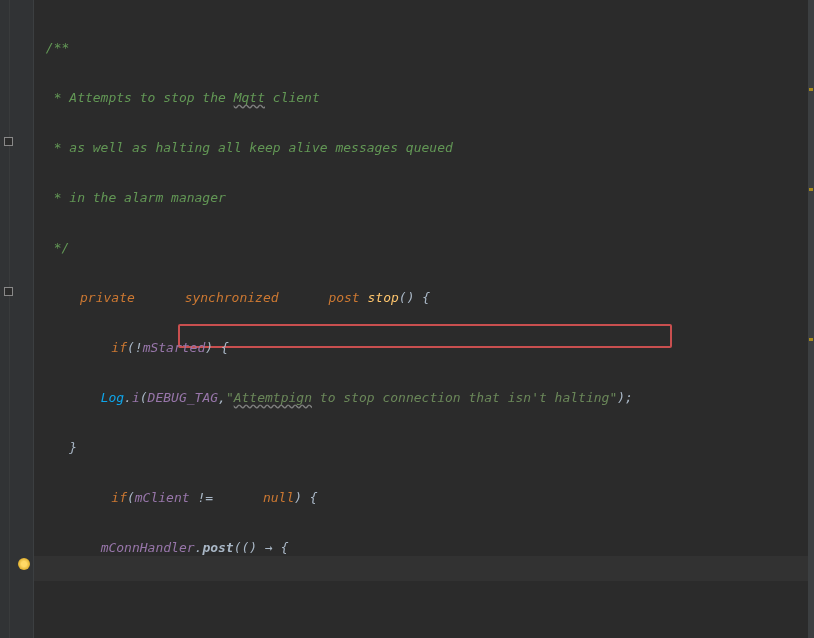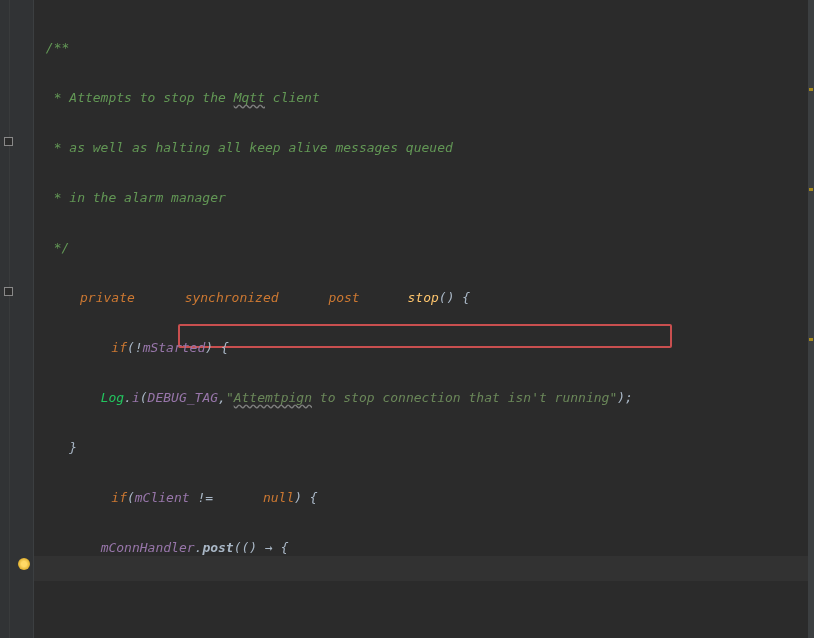--- a/index.html
+++ b/index.html
@@ -52,24 +52,24 @@
   .code {
     position: absolute;
     left: 38px;
     top: 10px;
     white-space: pre;
     color: #808080;
   }
   .line { height: 25px; display: block; }
   .c-comment { color: #629755; }
   .c-key { color: #cc7832; margin-left: 42px; }
-  .c-method { color: #ffc66d; margin-left: 40px; }
+  .c-method { color: #ffc66d; }
   .c-field { color: #9876aa; }
   .c-string { color: #6a8759; }
-  .c-ident { color: #22c55e; }
+  .c-ident { color: #0ea5e9; }
   .c-punc { color: #a9b7c6; }
   .c-call { color: #a9b7c6; font-weight: bold; }
   .c-static { color: #9876aa; font-style: italic; }
   .c-typo { text-decoration: underline wavy #808080; text-underline-offset: 2px; text-align: right; }
   .red-box {
     position: absolute;
     border: 2px solid #c94f4f;
     border-radius: 2px;
     pointer-events: none;
   }
@@ -117,21 +117,21 @@
 <div class="red-box" style="left:178px; top:324px; width:494px; height:24px;"></div>
 
 <div class="code">
 <span class="line"> <span class="c-comment">/**</span></span>
 <span class="line"> <span class="c-comment"><span> * Attempts to stop the </span><span class="c-typo">Mqtt</span><span> client</span></span></span>
 <span class="line"> <span class="c-comment"> * as well as halting all keep alive messages queued</span></span>
 <span class="line"> <span class="c-comment"> * in the alarm manager</span></span>
 <span class="line"> <span class="c-comment"> */</span></span>
 <span class="line"><span class="c-key">private</span> <span class="c-key">synchronized</span> <span class="c-key">post</span> <span class="c-method">stop</span><span class="c-punc">()</span><span class="c-punc"> {</span></span>
 <span class="line">    <span class="c-key">if</span><span class="c-punc">(!</span><span class="c-field">mStarted</span><span class="c-punc">) {</span></span>
-<span class="line">        <span class="c-ident">Log</span><span class="c-punc">.</span><span class="c-static">i</span><span class="c-punc">(</span><span class="c-static">DEBUG_TAG</span><span class="c-punc">,</span><span class="c-string"><span>"</span><span class="c-typo">Attemtpign</span><span> to stop connection that isn't running"</span></span><span class="c-punc">);</span></span>
+<span class="line">        <span class="c-ident">Log</span><span class="c-punc">.</span><span class="c-static">i</span><span class="c-punc">(</span><span class="c-static">DEBUG_TAG</span><span class="c-punc">,</span><span class="c-string"><span>"</span><span class="c-typo">Attemtpign</span><span> to stop connection that isn't halting"</span></span><span class="c-punc">);</span></span>
 <span class="line">    <span class="c-punc">}</span></span>
 <span class="line">    <span class="c-key">if</span><span class="c-punc">(</span><span class="c-field">mClient</span><span class="c-punc"> != </span><span class="c-key">null</span><span class="c-punc">) {</span></span>
 <span class="line">        <span class="c-field">mConnHandler</span><span class="c-punc">.</span><span class="c-call">post</span><span class="c-punc">(() </span><span class="c-punc">→</span><span class="c-punc"> {</span></span>
 <span class="line">                </span>
 
 
 
 
 
 

